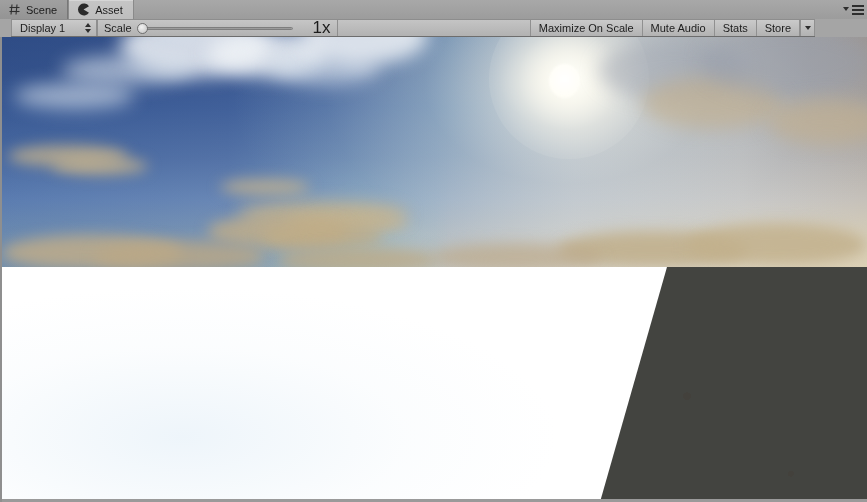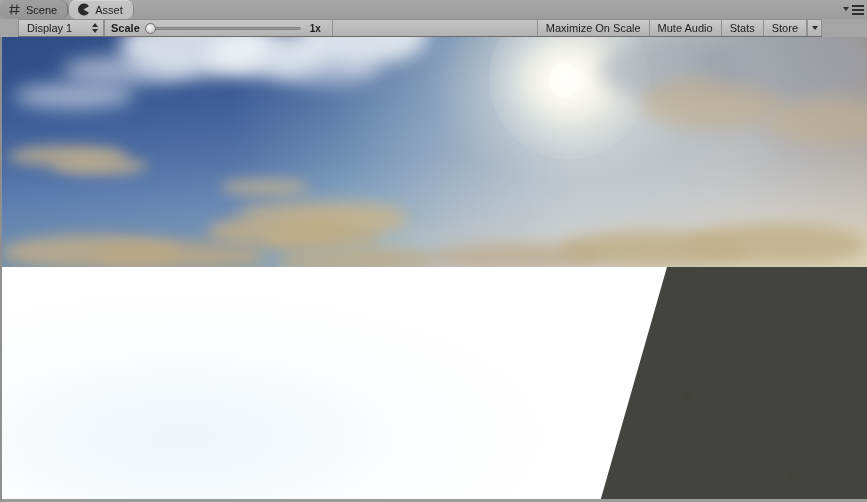--- a/index.html
+++ b/index.html
@@ -42,21 +42,20 @@
     box-sizing: border-box;
     display: flex;
     align-items: center;
     padding: 0 10px 0 8px;
     background: linear-gradient(to bottom, #a0a0a0 0%, #949494 100%);
     border-right: 1px solid #777;
     color: #1c1c1c;
     font-size: 11px;
     white-space: nowrap;
     cursor: default;
-    border-radius: 7px;
   }
   .tab.active {
     background: linear-gradient(to bottom, #c6c6c6 0%, #bdbdbd 100%);
     border-left: 1px solid #8a8a8a;
     border-right: 1px solid #8a8a8a;
     box-shadow: inset 0 1px 0 #d6d6d6;
   }
   .tab .t-icon {
     display: inline-block;
     width: 13px;
@@ -94,21 +93,21 @@
   .view-menu .vm-lines i {
     display: block;
     height: 2px;
     background: #2e2e2e;
     margin-bottom: 2px;
   }
 
   
   .toolbar {
     position: absolute;
-    left: 18px; top: 19px;
+    left: 11px; top: 19px;
     width: 804px;
     height: 18px;
     background: linear-gradient(to bottom, #c4c4c4 0%, #b2b2b2 100%);
     border-top: 1px solid #8d8d8d;
     border-bottom: 1px solid #6d6d6d;
     box-sizing: border-box;
     display: flex;
     align-items: flex-end;
   }
 
@@ -152,21 +151,20 @@
   .scale-group {
     display: flex;
     align-items: center;
     height: 16px;
     box-sizing: border-box;
     padding: 0 6px 0 6px;
     background: linear-gradient(to bottom, #c6c6c6 0%, #b2b2b2 100%);
     border-left: 1px solid #8f8f8f;
     border-right: 1px solid #8f8f8f;
     white-space: nowrap;
-    font-weight: bold;
   }
   .scale-label { font-size: 11px; color: #1c1c1c; margin-right: 6px; }
   .slider-track {
     position: relative;
     width: 155px;
     height: 3px;
     background: linear-gradient(to bottom, #8e8e8e, #a9a9a9);
     border-radius: 2px;
     border: 1px solid #7e7e7e;
     box-sizing: border-box;
@@ -177,23 +175,23 @@
     top: -5px;
     width: 11px;
     height: 11px;
     border-radius: 50%;
     background: radial-gradient(circle at 40% 35%, #f2f2f2, #cfcfcf 70%, #b5b5b5 100%);
     border: 1px solid #6f6f6f;
     box-sizing: border-box;
     cursor: pointer;
   }
   .scale-value {
-    font-size: 10px;
+    font-size: 17px;
     color: #1c1c1c;
-    margin-left: 9px;
+    margin-left: 20px;
     min-width: 16px;
   }
 
   .toolbar-gap { flex: 1 1 auto; }
 
   .tb-btn {
     height: 16px;
     box-sizing: border-box;
     display: flex;
     align-items: center;

